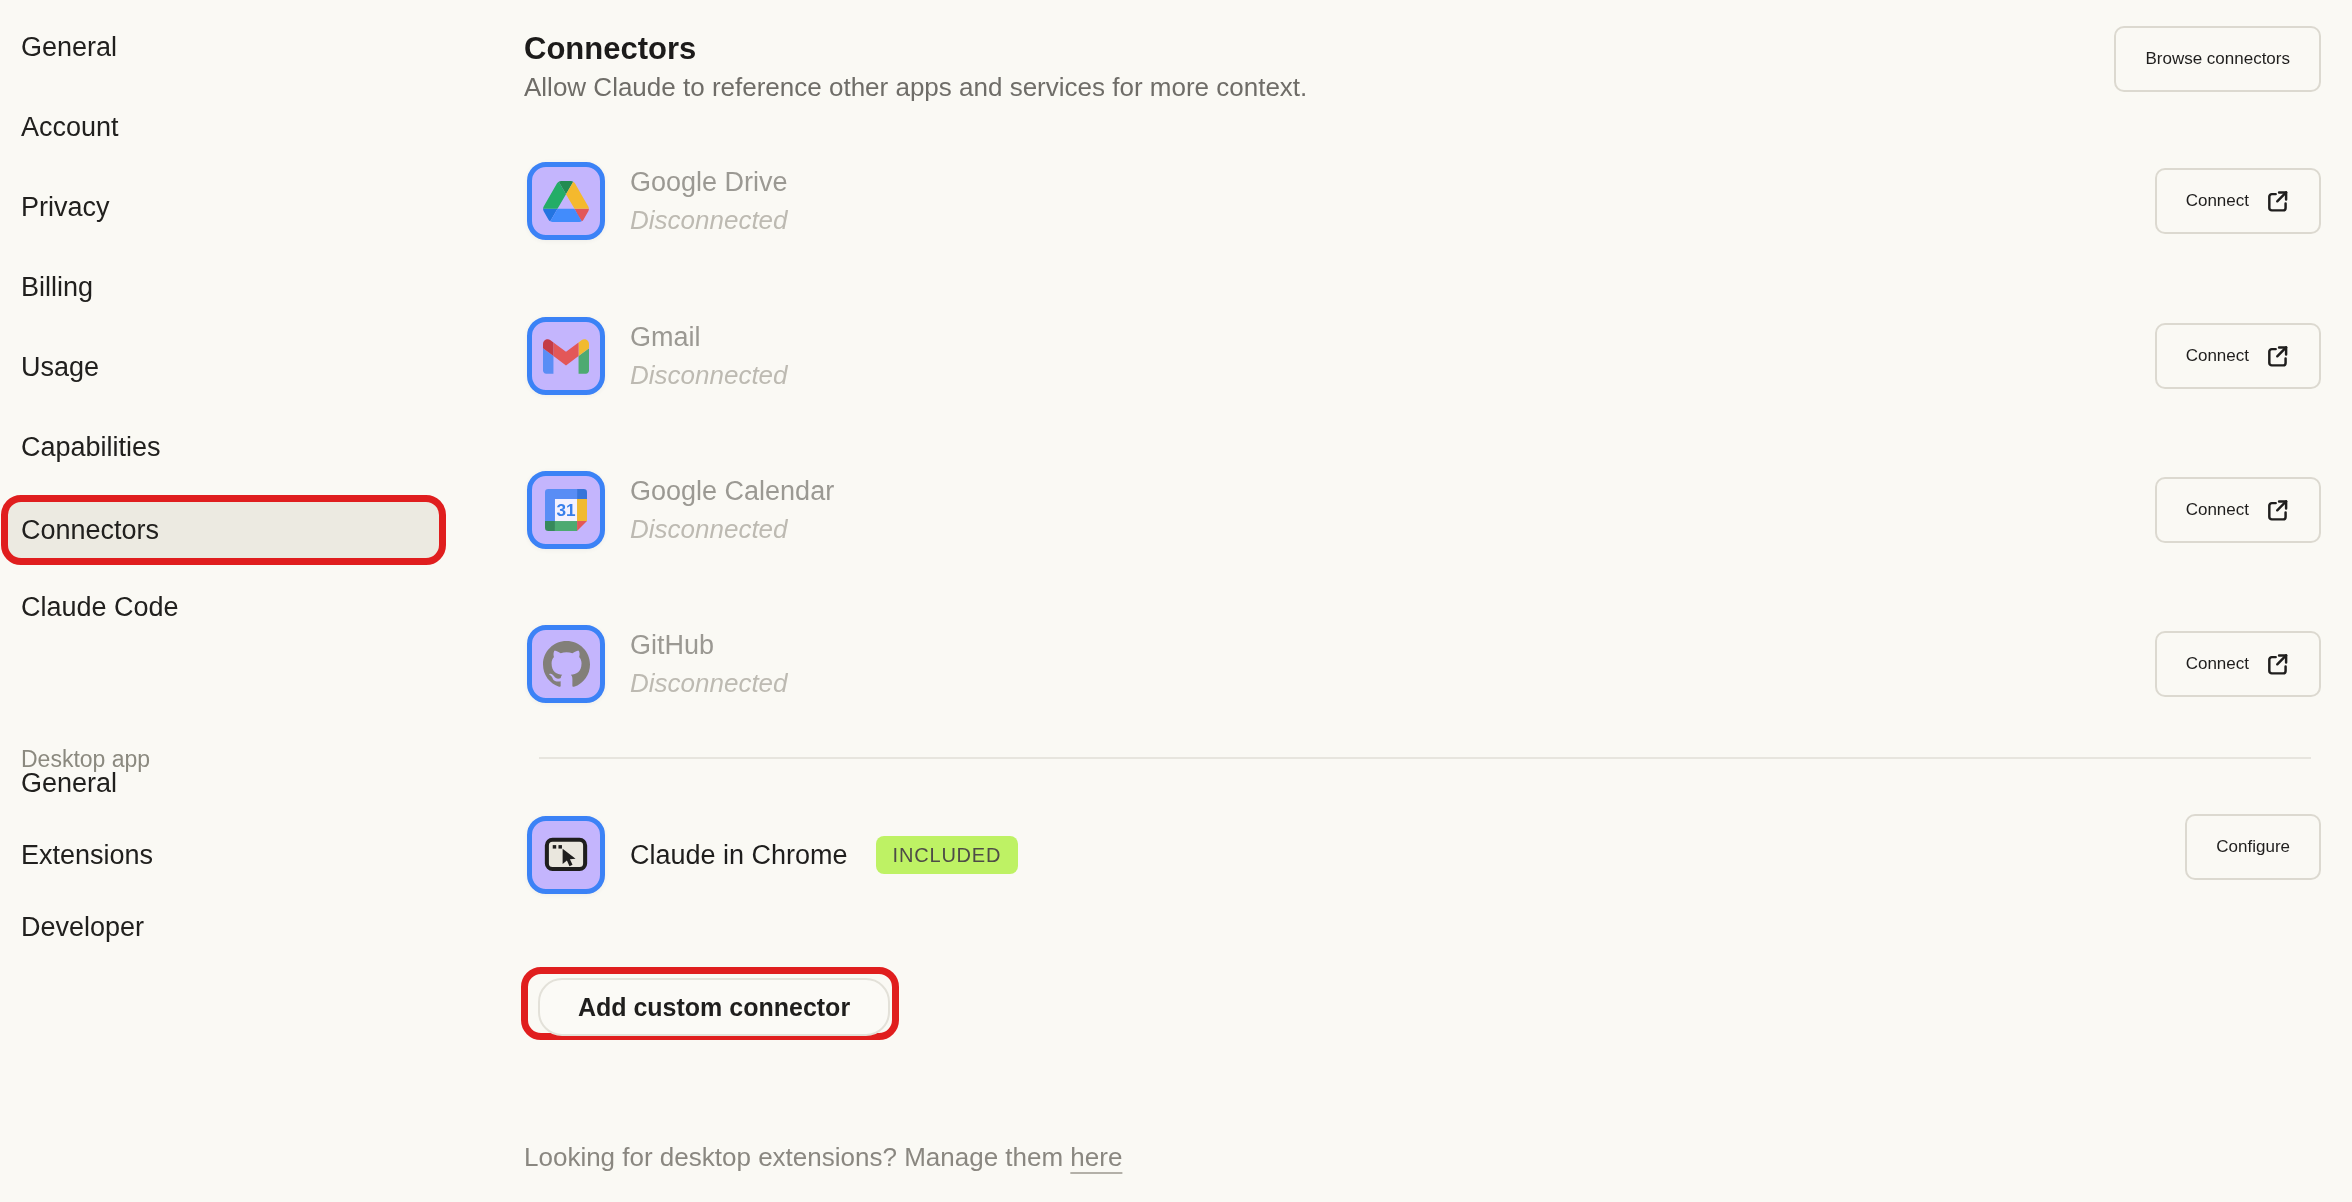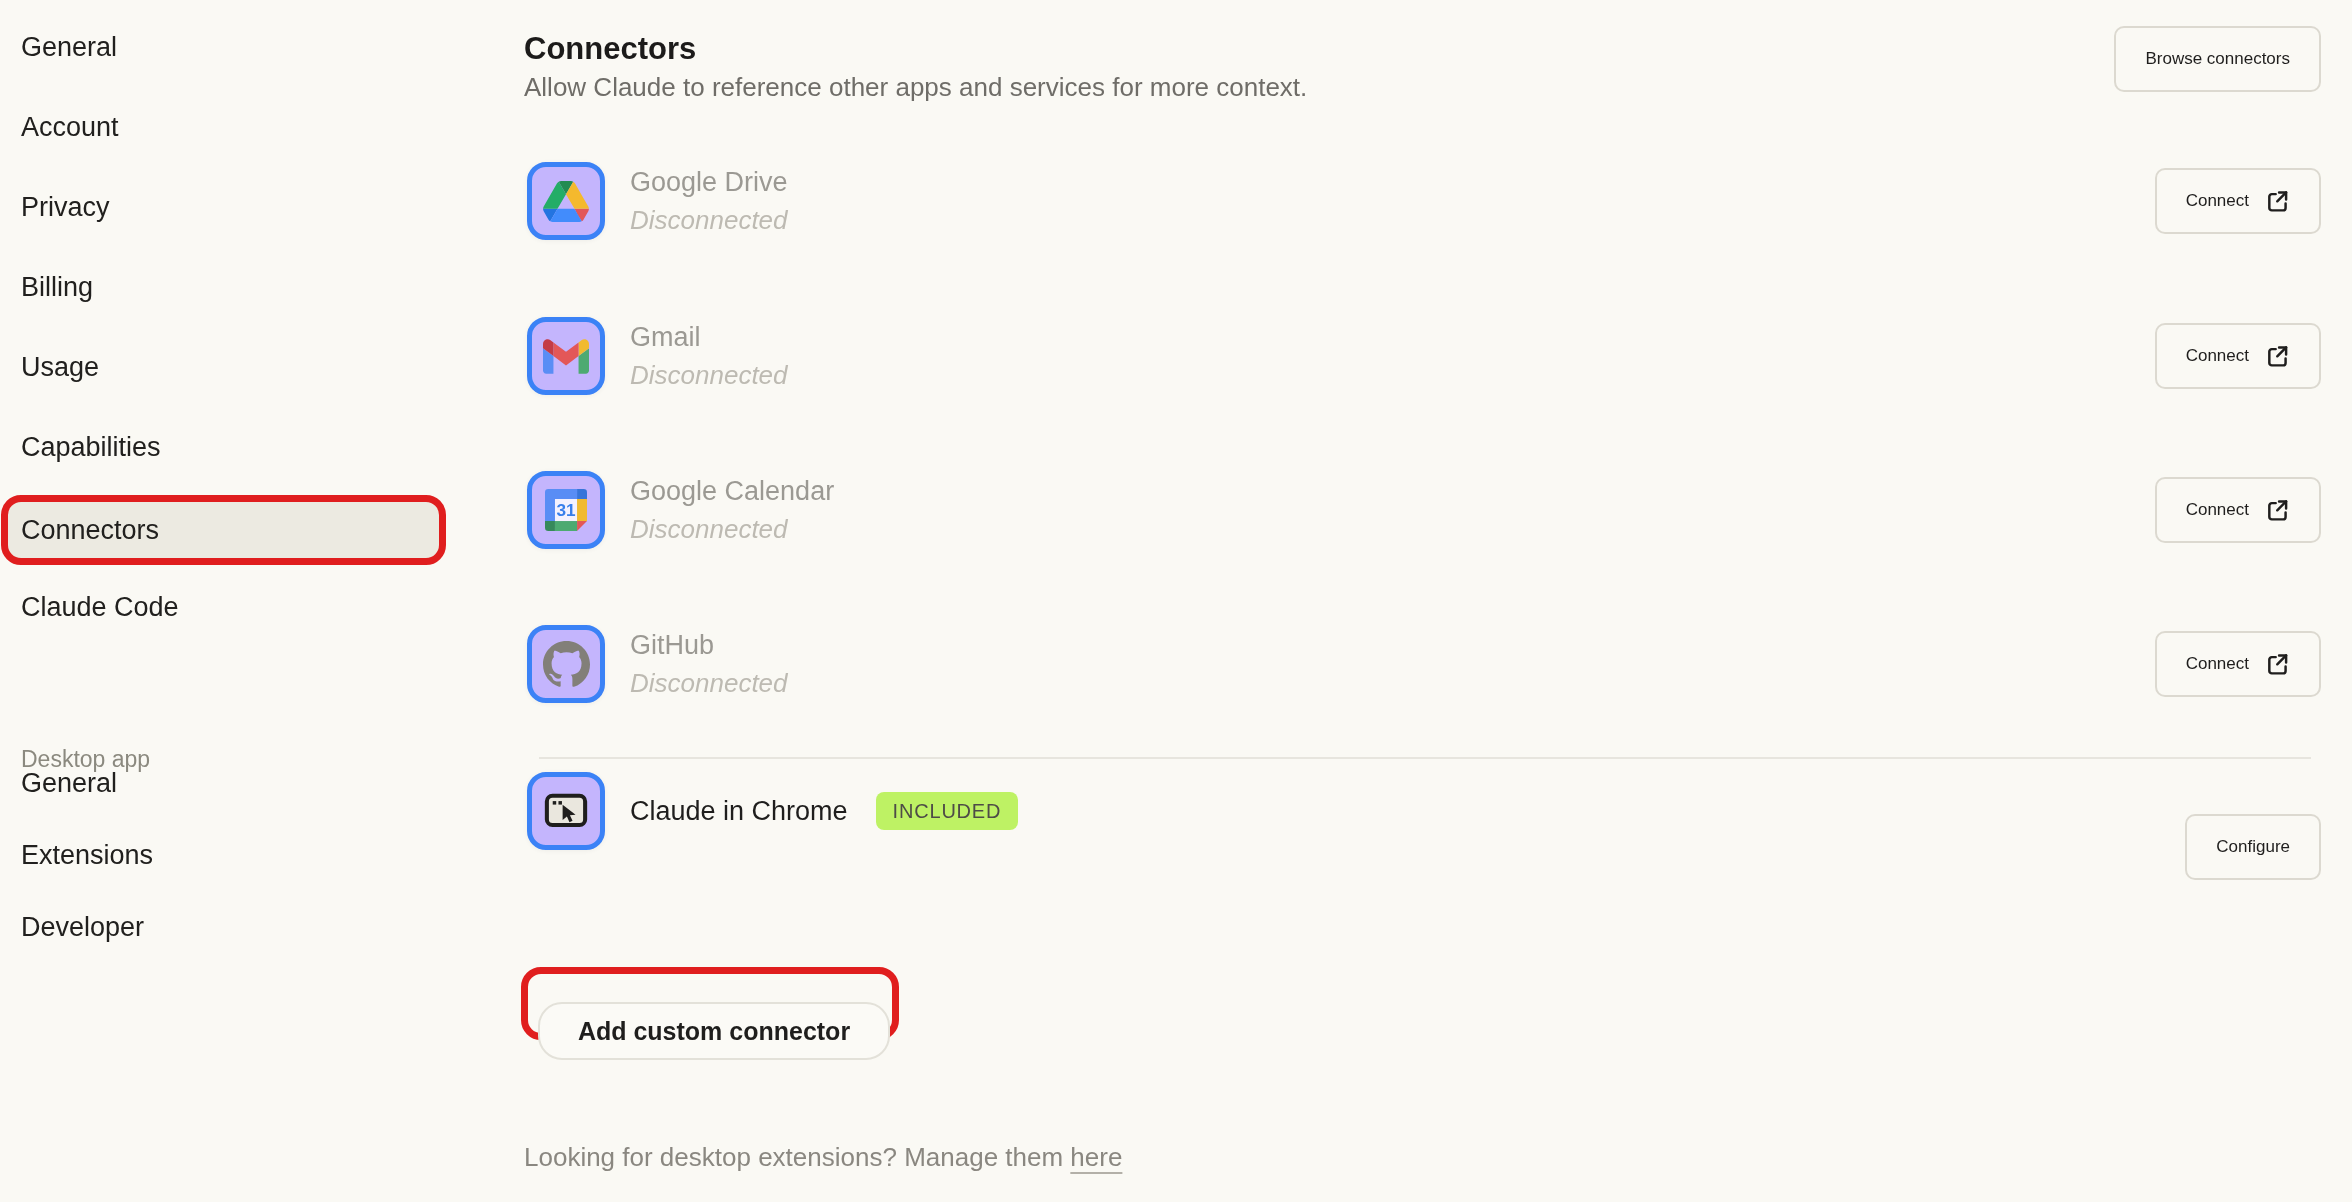--- a/index.html
+++ b/index.html
@@ -84,21 +84,21 @@
     margin-left:28px;
     background:#bef264; color:#4E4C47;
     font-size:20px; letter-spacing:0.8px;
     padding:9px 17px; border-radius:8px; line-height:20px; white-space:nowrap;
   }
   .name-badge-line { display:flex; align-items:center; }
 
   .add-custom-btn {
     position:absolute; left:10px; top:4px; width:352px; height:58px;
     border-radius:24px; border:2px solid #E3E1D9; background:#FBFAF6;
-    font-weight:bold; font-size:25px;margin-top:24px;
+    font-weight:bold; font-size:25px;
   }
 
   
   .footer-note {
     position:absolute; left:524px; top:1142px;
     font-size:26px; color:#8A8780; white-space:nowrap;
   }
   .footer-link {
     color:#8A8780; text-decoration:underline; text-underline-offset:6px;
     text-decoration-color:#B3B0A8; cursor:pointer;
@@ -230,21 +230,21 @@
       <span>Connect</span>
       <svg width="26" height="26" viewBox="0 0 20 20" fill="none" stroke="#1F1E1D" stroke-width="1.9" stroke-linecap="round" stroke-linejoin="round">
         <path d="M9 4.7H6A1.9 1.9 0 0 0 4.1 6.6v8.7A1.9 1.9 0 0 0 6 17.2h8.7a1.9 1.9 0 0 0 1.9-1.9V12"></path>
         <path d="M11.6 3.4H17v5.4"></path>
         <path d="M17 3.4 10.2 10.2"></path>
       </svg>
     </button>
 
     <div class="divider"></div>
 
-    <div class="connector-row" style="top:772px">
+    <div class="connector-row" style="top:816px">
       <div class="icon-tile">
         <svg width="54" height="54" viewBox="0 0 48 48">
           <rect x="7" y="10.5" width="34" height="26" rx="5" fill="#EAE7DE" stroke="#1F1E1D" stroke-width="3.6"></rect>
           <rect x="12.2" y="15.2" width="3.1" height="3.1" fill="#1F1E1D"></rect>
           <rect x="17.3" y="15.2" width="3.1" height="3.1" fill="#1F1E1D"></rect>
           <path d="M21 18.5v13.6l3.8-3.3 2.3 5.1 2.7-1.2-2.3-5 5-.4z" fill="#1F1E1D"></path>
         </svg>
       </div>
       <div class="name-badge-line">
         <span class="included-name">Claude in Chrome</span>

